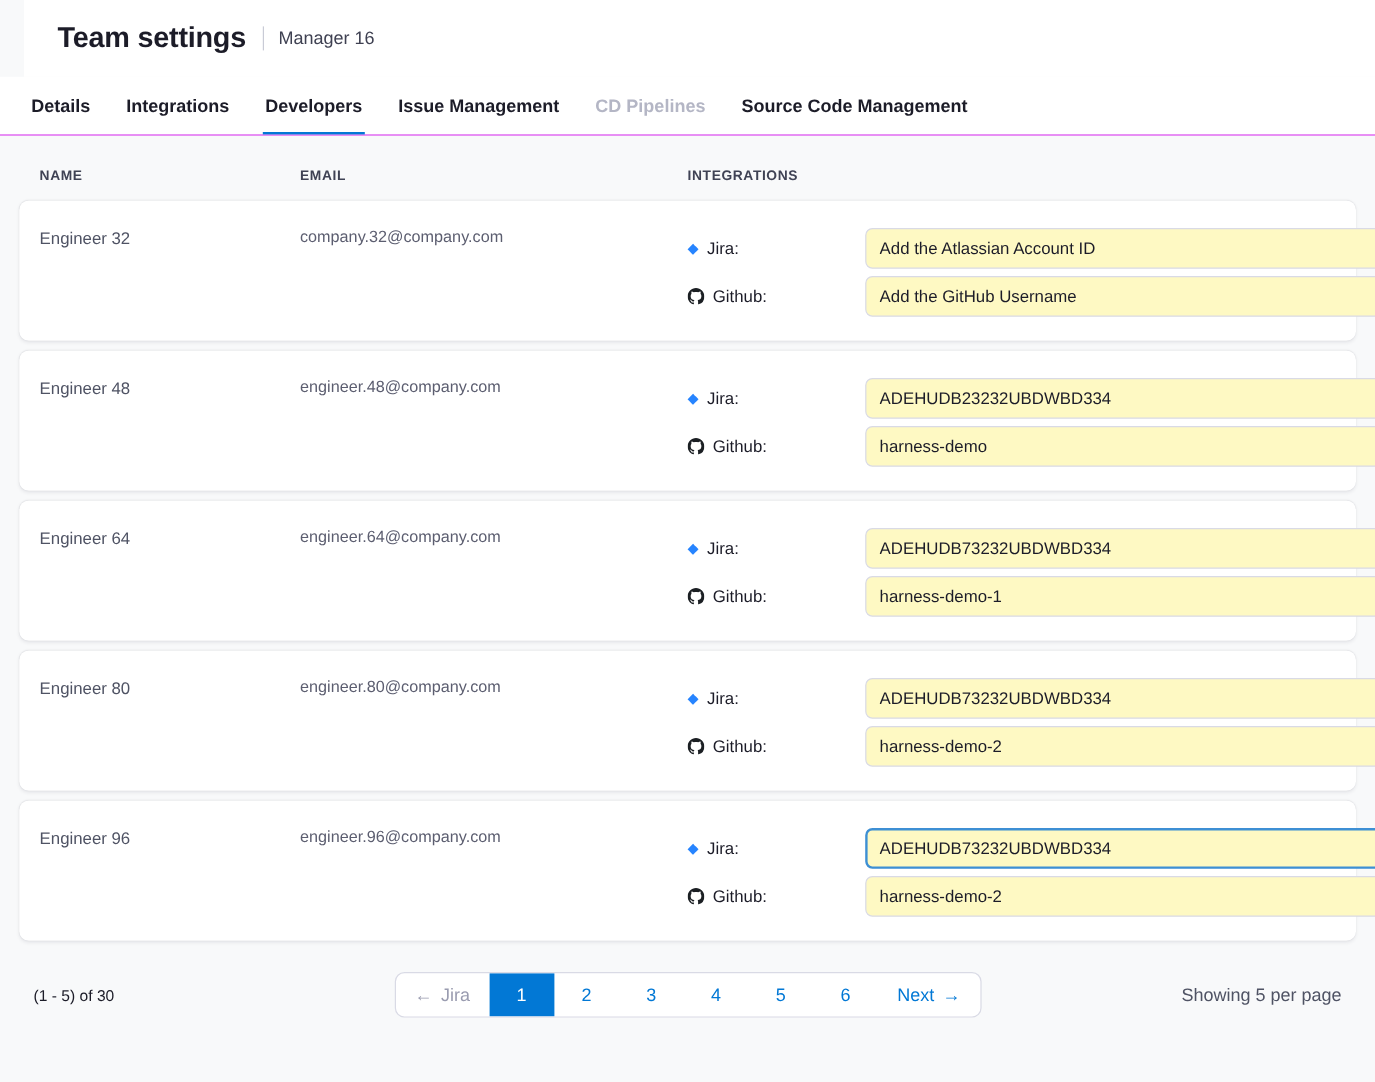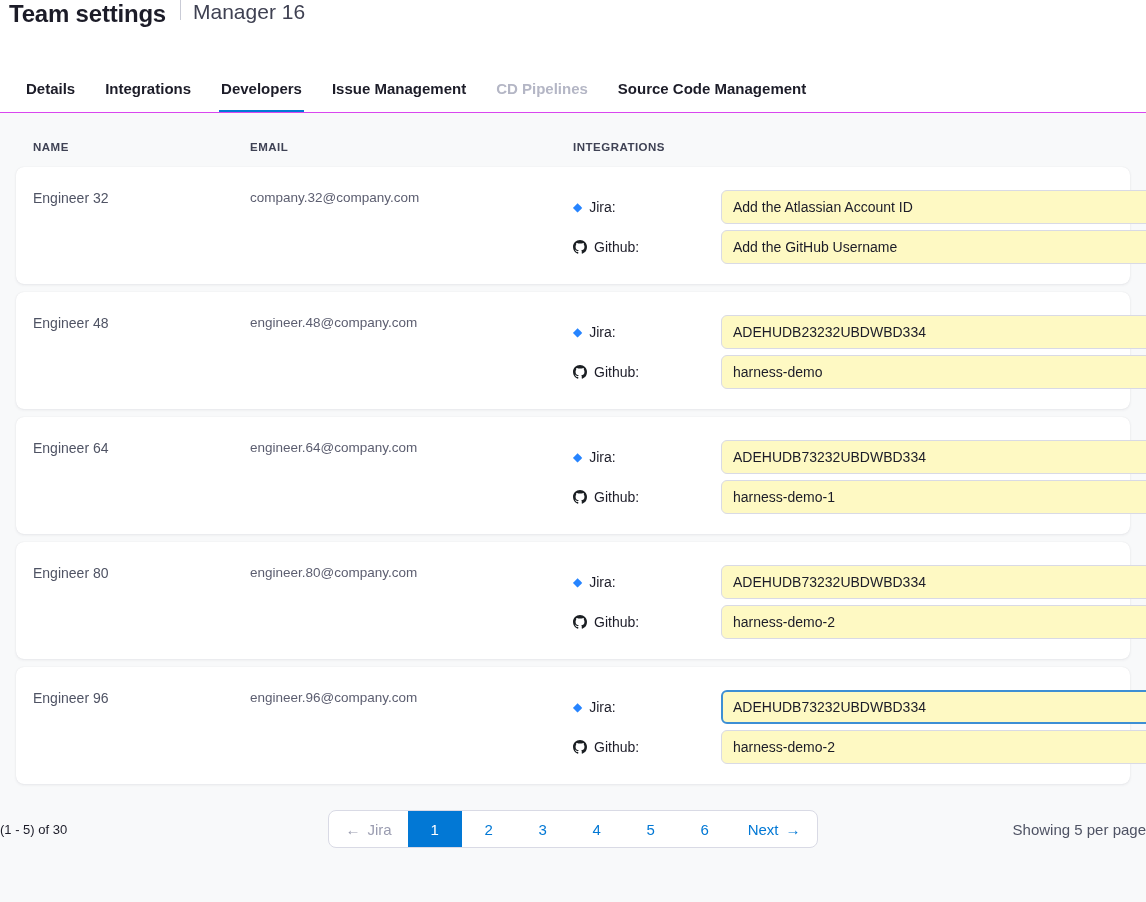--- a/index.html
+++ b/index.html
@@ -8,26 +8,27 @@
     width: 1146px; height: 902px; overflow: hidden;
     background: #f8f9fa;
     font-family: "Liberation Sans", sans-serif;
     color: #1c1c28;
   }
 
   
   .topbar {
     background: #fff;
     height: 64px;
-    display: flex; align-items: flex-start;
-    padding: 0 9px;
+    display: flex; align-items: center;
+    padding: 0 28px;
+    margin-left: 20px;
   }
   .page-title { font-size: 24px; font-weight: 700; margin: 0; letter-spacing: -0.2px; color: #1c1c28; }
   .title-divider { width: 1px; height: 20px; background: #c9cbd6; margin: 0 12px 0 14px; }
-  .team-name { font-size: 21px; color: #3f4152; }
+  .team-name { font-size: 15px; color: #3f4152; }
 
   
   .tabbar {
     background: #fff;
     display: flex; gap: 26px;
     padding: 0 24px;
     border-bottom: 1px solid #d946ef;
   }
   .tab {
     padding: 16px 2px 13px;
@@ -78,22 +79,22 @@
     padding: 0 11px;
     font-size: 14px; font-family: inherit; color: #1c1c28;
     background: #fef9c3; outline: none;
   }
   .int-input::placeholder { color: #1c1c28; opacity: 1; }
   .int-input.focused { border: 2px solid #3d8fd4; padding: 0 10px; }
 
   
   .pagebar {
     margin-top: 26px;
-    padding: 0 0;
-    display: flex; align-items: center; justify-content: flex-end;
+    padding: 0 28px;
+    display: flex; align-items: center;
   }
   .range { flex: 1; font-size: 13px; color: #1c1c28; }
   .perpage { flex: 1; text-align: right; font-size: 15px; color: #4f5364; }
   .pager {
     display: flex; align-items: stretch;
     height: 38px;
     background: #fff;
     border: 1px solid #d9dae5; border-radius: 8px;
     overflow: hidden;
   }

